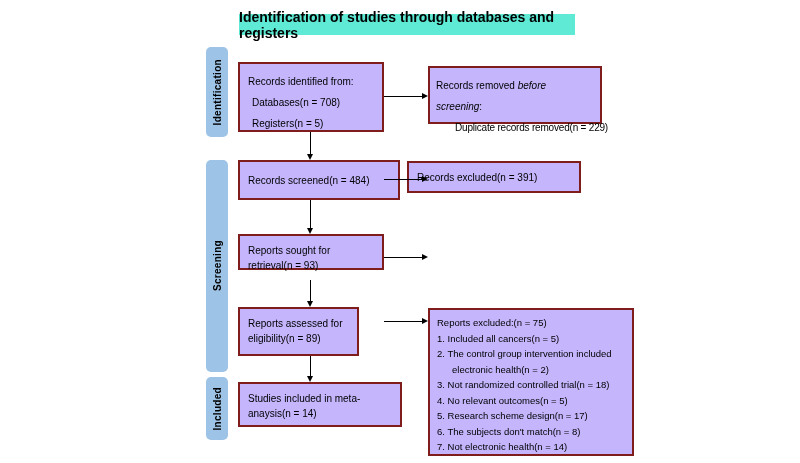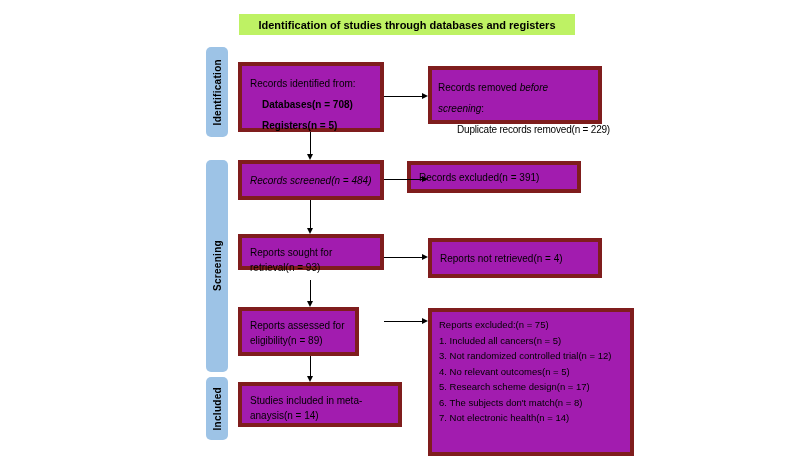--- a/index.html
+++ b/index.html
@@ -6,56 +6,56 @@
   html,body { width:800px; height:463px; }
   body {
     background:#ffffff;
     font-family:"Liberation Sans", sans-serif;
     color:#000;
   }
   .canvas { position:relative; width:800px; height:463px; background:#fff; overflow:hidden; }
 
   .banner {
     position:absolute; left:239px; top:14px; width:336px; height:21px;
-    background:#bef264;
+    background:#5eead4;
     display:flex; align-items:center; justify-content:center;
-    font-size:11px; font-weight:bold;
+    font-size:14px; font-weight:bold;
   }
 
   .stage {
     position:absolute; left:206px; width:22px;
     background:#9DC3E6; border-radius:5px;
     display:flex; align-items:center; justify-content:center;
   }
   .stage span {
     writing-mode:vertical-rl; transform:rotate(180deg);
     font-size:10px; font-weight:bold; letter-spacing:.3px; white-space:nowrap;
   }
   .stage-identification { top:47px; height:90px; }
   .stage-screening { top:160px; height:212px; }
   .stage-included { top:377px; height:63px; }
 
   .box {
-    position:absolute; background:#a21caf; border:4px solid #7f1d1d;
+    position:absolute; background:#c4b5fd; border:2px solid #7f1d1d;
     font-size:10px; line-height:15px; padding:7px 8px;
   }
   .box.center-v { display:flex; align-items:center; padding-top:0; padding-bottom:0; }
 
   .box-a { left:238px; top:62px;  width:146px; height:70px; line-height:21px; }
-  .box-b { left:238px; top:160px; width:146px; height:40px;font-style:italic; }
+  .box-b { left:238px; top:160px; width:162px; height:40px; }
   .box-c { left:238px; top:234px; width:146px; height:36px; }
   .box-d { left:238px; top:307px; width:121px; height:49px; }
   .box-e { left:238px; top:382px; width:164px; height:45px; }
 
   .box-r1 { left:428px; top:66px;  width:174px; height:58px; line-height:21px; padding:7px 6px; }
   .box-r2 { left:407px; top:161px; width:174px; height:32px; }
   .box-r3 { left:428px; top:238px; width:174px; height:40px; }
   .box-r4 { left:428px; top:308px; width:206px; height:148px; font-size:9.5px; line-height:15.5px; padding:5px 7px; }
 
-  .indent1 { margin-left:12px;font-weight:bold; }
+  .indent1 { margin-left:4px; }
   .indent2 { margin-left:19px; }
   .it { font-style:italic; }
   .tight { letter-spacing:-0.2px; white-space:nowrap; }
 
   .excl-item { padding-left:15px; text-indent:-15px; }
 
   .vline { position:absolute; left:310px; width:1px; background:#000; }
   .vline::after {
     content:""; position:absolute; left:-3px; bottom:-6px;
     border-left:3.5px solid transparent; border-right:3.5px solid transparent;
@@ -120,28 +120,26 @@
 
   <div class="box box-r1">
     <div><span>Records removed </span><span class="it">before screening</span><span>:</span></div>
     <div class="indent2 tight">Duplicate records removed(n = 229)</div>
   </div>
 
   <div class="box box-r2 center-v">
     <span>Records excluded(n = 391)</span>
   </div>
 
-  <div class="box box-r3 center-v">
-    <span>Reports not retrieved(n = 4)</span>
-  </div>
 
   <div class="box box-r4">
     <div>Reports excluded:(n = 75)</div>
     <div class="excl-item">1.  Included all cancers(n = 5)</div>
-    <div class="excl-item">3.  Not randomized controlled trial(n = 12)</div>
+    <div class="excl-item">2.  The control group intervention included electronic health(n = 2)</div>
+    <div class="excl-item">3.  Not randomized controlled trial(n = 18)</div>
     <div class="excl-item">4.  No relevant outcomes(n = 5)</div>
     <div class="excl-item">5.  Research scheme design(n = 17)</div>
     <div class="excl-item">6.  The subjects don't match(n = 8)</div>
     <div class="excl-item">7.  Not electronic health(n = 14)</div>
   </div>
 
   <div class="vline v1"></div>
   <div class="vline v2"></div>
   <div class="vline v3"></div>
   <div class="vline v4"></div>

